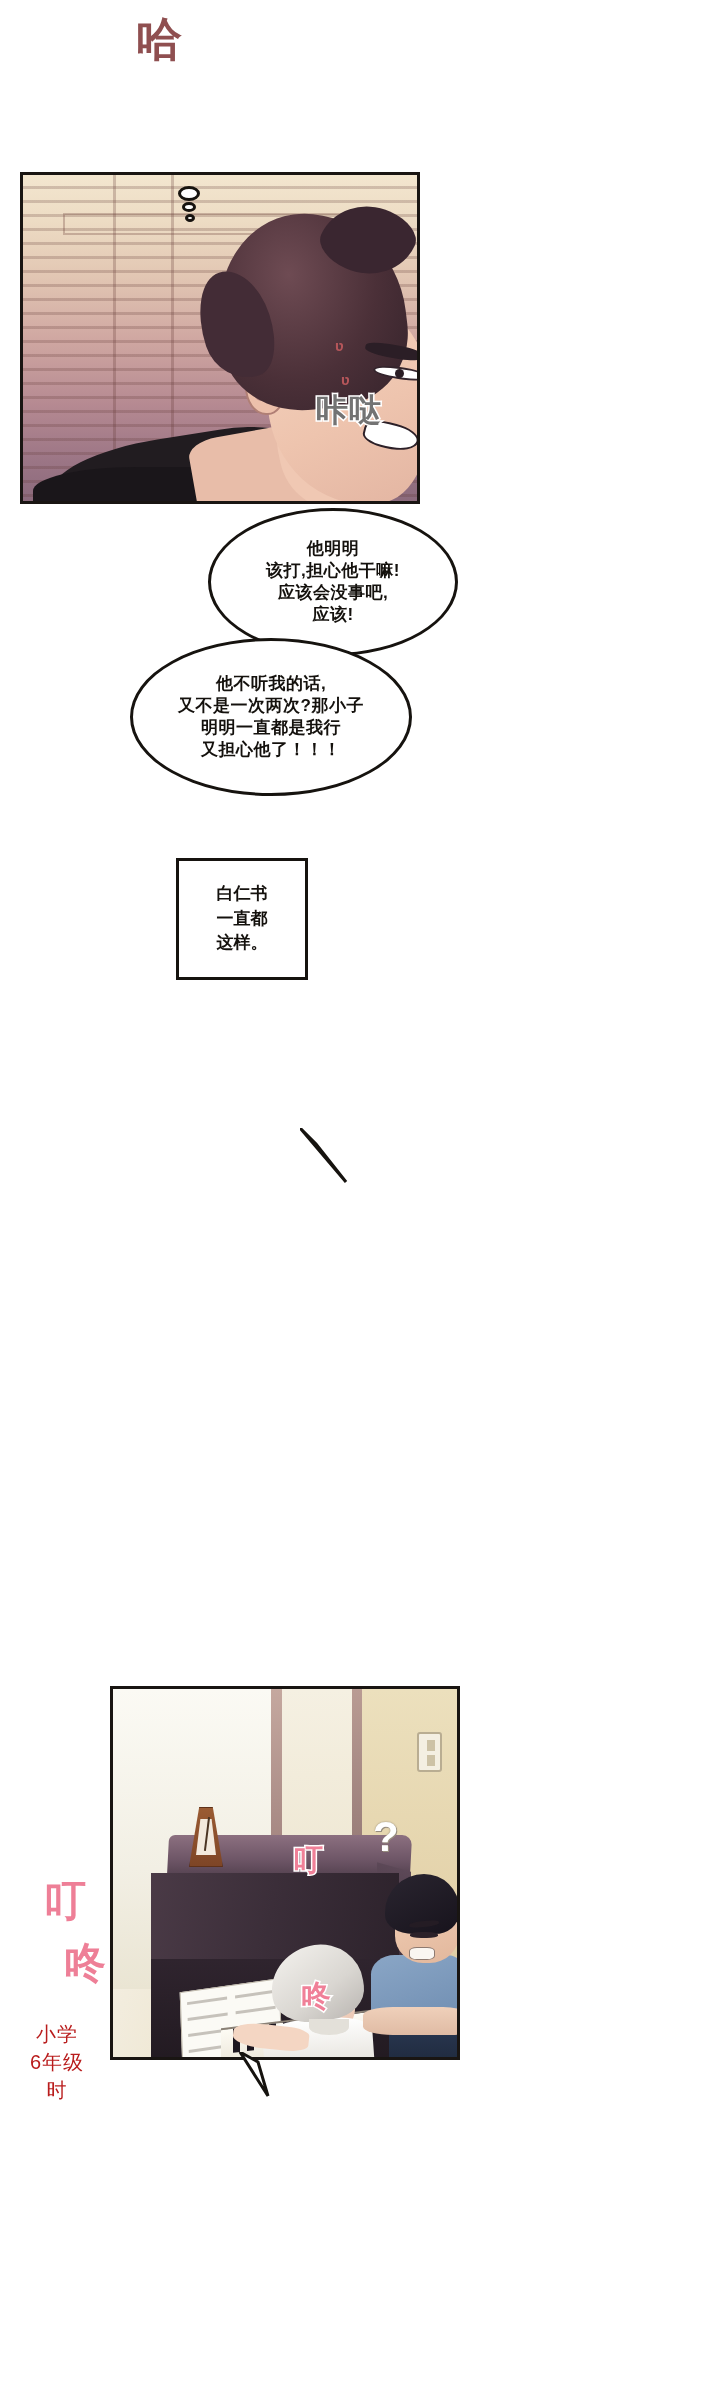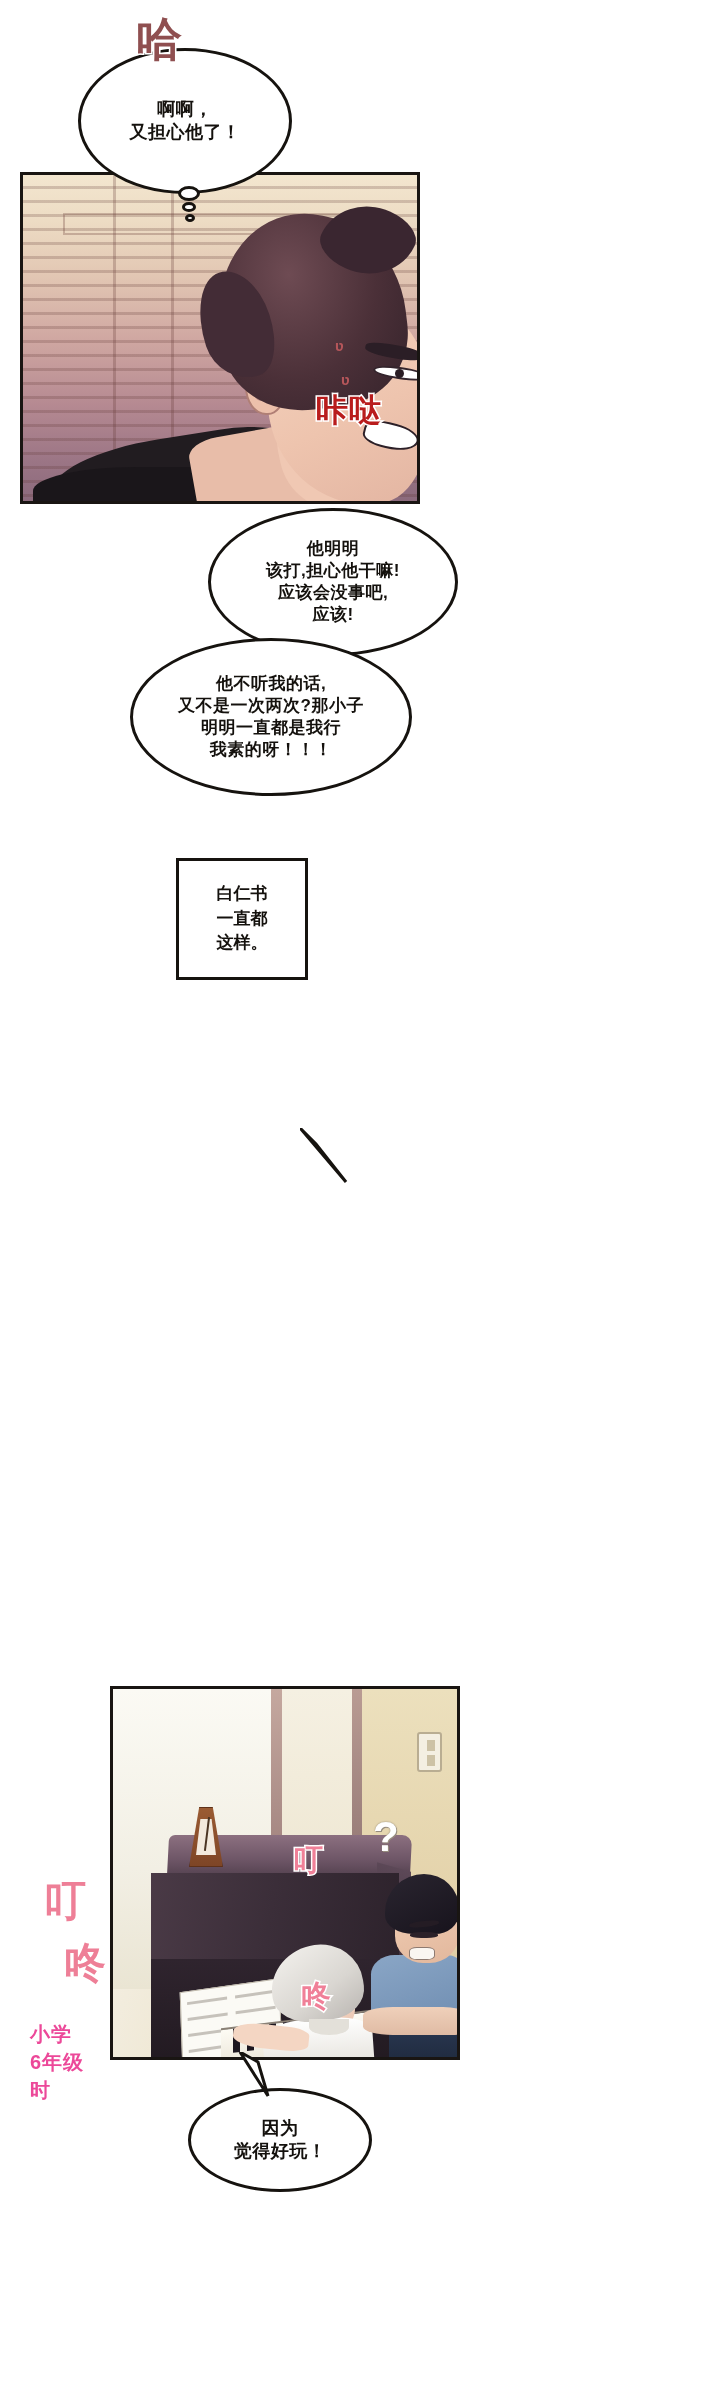--- a/index.html
+++ b/index.html
@@ -366,22 +366,20 @@
     z-index: 14;
   }
 </style>
 </head>
 <body>
 
 <div id="page">
 
   <div class="sfx" id="sfx-ha" style="left:136px; top:16px; font-size:46px; color:#8f4f50; -webkit-text-stroke:3px #ffffff; paint-order:stroke fill;">哈</div>
 
-  <div class="bubble oval" style="left:78px; top:48px; width:214px; height:146px; font-size:18px;">啊啊，
-又担心他了！</div>
   <div class="tail-dot" style="left:178px; top:186px; width:22px; height:15px;"></div>
   <div class="tail-dot" style="left:182px; top:202px; width:14px; height:10px;"></div>
   <div class="tail-dot" style="left:185px; top:214px; width:10px; height:8px;"></div>
 
   <div class="panel" id="panel1">
     <div class="blinds"></div>
     <div class="blind-vert" style="left:90px;"></div>
     <div class="blind-vert" style="left:148px;"></div>
     <div class="blind-frame" style="left:40px; top:38px; width:290px; height:22px;"></div>
 
@@ -396,44 +394,44 @@
     <div id="hair-tuft-a"></div>
     <div id="hair-tuft-b"></div>
     <div id="brow1"></div>
     <div id="eye1"></div>
     <div id="pupil1"></div>
     <div id="mouth1"></div>
     <div class="sweat" style="left:312px; top:162px; font-size:15px;">ʋ</div>
     <div class="sweat" style="left:318px; top:196px; font-size:15px;">ʋ</div>
   </div>
 
-  <div class="sfx" id="sfx-click" style="left:316px; top:394px; font-size:32px; color:#b91c1c; -webkit-text-stroke:3px #ffffff; paint-order:stroke fill;">咔哒</div>
+  <div class="sfx" id="sfx-click" style="left:316px; top:394px; font-size:32px; color:#737373; -webkit-text-stroke:3px #ffffff; paint-order:stroke fill;">咔哒</div>
 
   <div class="bubble oval" style="left:208px; top:508px; width:250px; height:148px; font-size:17px;">他明明
 该打,担心他干嘛!
 应该会没事吧,
 应该!</div>
 
   <div class="bubble oval" style="left:130px; top:638px; width:282px; height:158px; font-size:17px;">他不听我的话,
 又不是一次两次?那小子
 明明一直都是我行
-我素的呀！！！</div>
+又担心他了！！！</div>
 
   <div class="caption-box" style="left:176px; top:858px; width:132px; height:122px; font-size:17px;">白仁书
 一直都
 这样。</div>
 
   <svg class="tail-tri" style="left:300px; top:1128px; width:50px; height:60px;" viewBox="0 0 50 60">
     <polygon points="0,0 46,54 16,16" fill="#ffffff" stroke="#16130f" stroke-width="3"></polygon>
   </svg>
 
   <div class="sfx" style="left:44px; top:1880px; font-size:42px; color:#ee7f97; -webkit-text-stroke:3px #ffffff; paint-order:stroke fill;">叮</div>
   <div class="sfx" style="left:64px; top:1942px; font-size:42px; color:#ee7f97; -webkit-text-stroke:3px #ffffff; paint-order:stroke fill;">咚</div>
 
-  <div class="sfx" style="left:30px; top:2020px; font-size:20px; color:#ec4899; font-weight:700; line-height:1.4; white-space:pre-line;">小学
+  <div class="sfx" style="left:30px; top:2020px; font-size:20px; color:#b91c1c; font-weight:400; line-height:1.4; white-space:pre-line;text-align:center;">小学
 6年级
 时</div>
 
   <div class="panel" id="panel2">
     <div id="win-left"></div>
     <div id="win-mull"></div>
     <div id="win-mid"></div>
     <div id="win-mull2"></div>
     <div id="wall-right"></div>
 
@@ -485,19 +483,17 @@
     <div id="w-hair"></div>
     <div id="w-brow"></div>
     <div id="w-eye"></div>
     <div id="w-mouth"></div>
     <div id="qmark">?</div>
 
     <div class="sfx" style="left:180px; top:156px; font-size:30px; color:#f08098; -webkit-text-stroke:3px #ffffff; paint-order:stroke fill;">叮</div>
     <div class="sfx" style="left:188px; top:292px; font-size:30px; color:#f08098; -webkit-text-stroke:3px #ffffff; paint-order:stroke fill;">咚</div>
   </div>
 
-  <div class="bubble oval" style="left:188px; top:2088px; width:184px; height:104px; font-size:18px;">因为
-觉得好玩！</div>
   <svg class="tail-tri" style="left:232px; top:2052px; width:44px; height:48px;" viewBox="0 0 44 48">
     <polygon points="8,0 36,44 26,10" fill="#ffffff" stroke="#16130f" stroke-width="3"></polygon>
   </svg>
 
 </div>
 
 </body></html>

